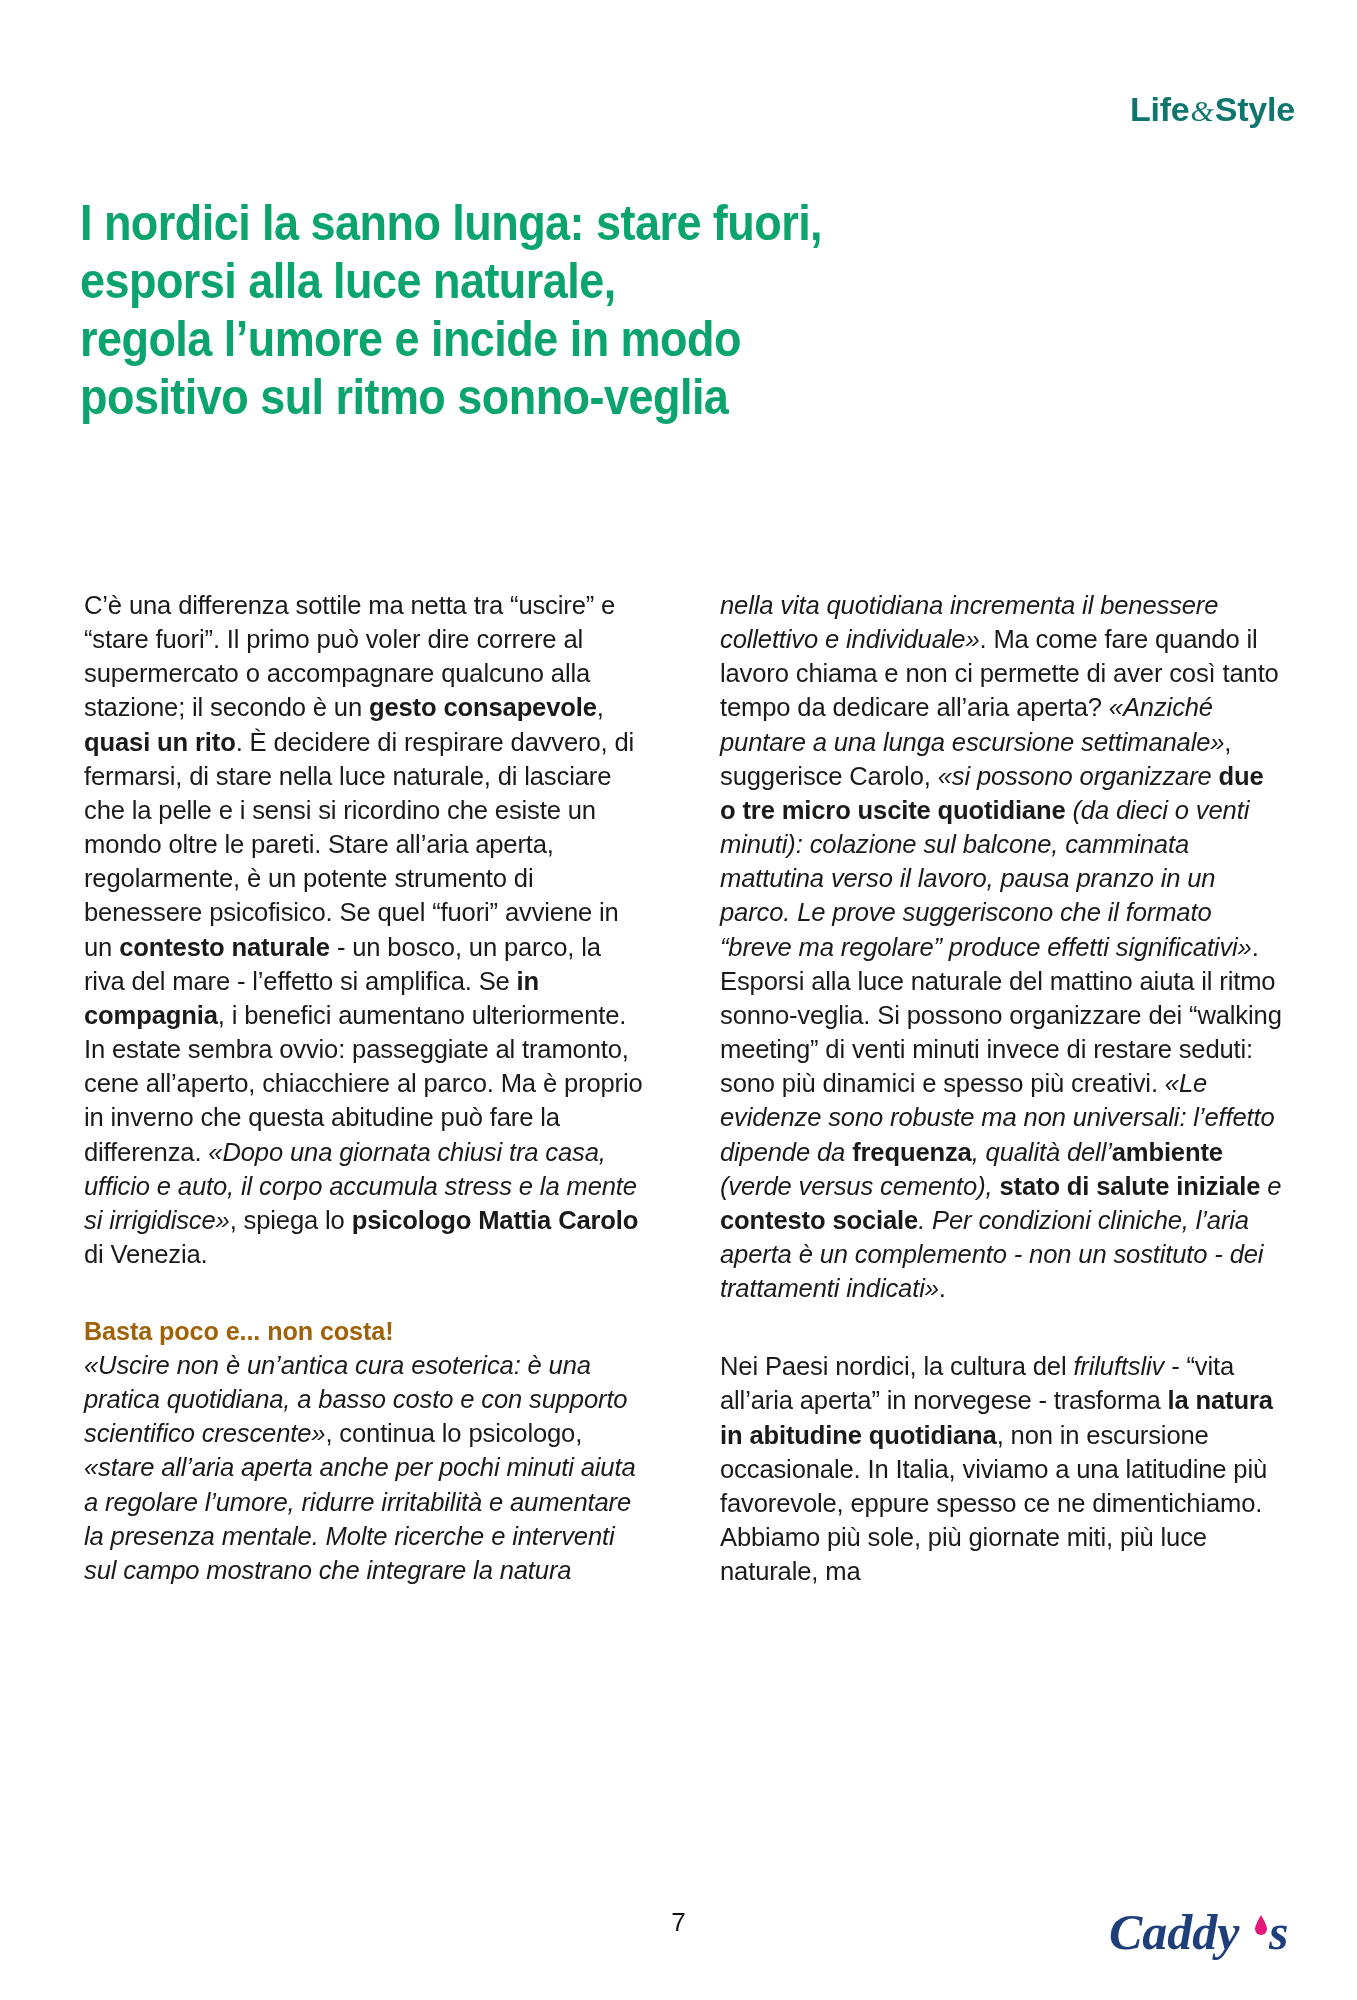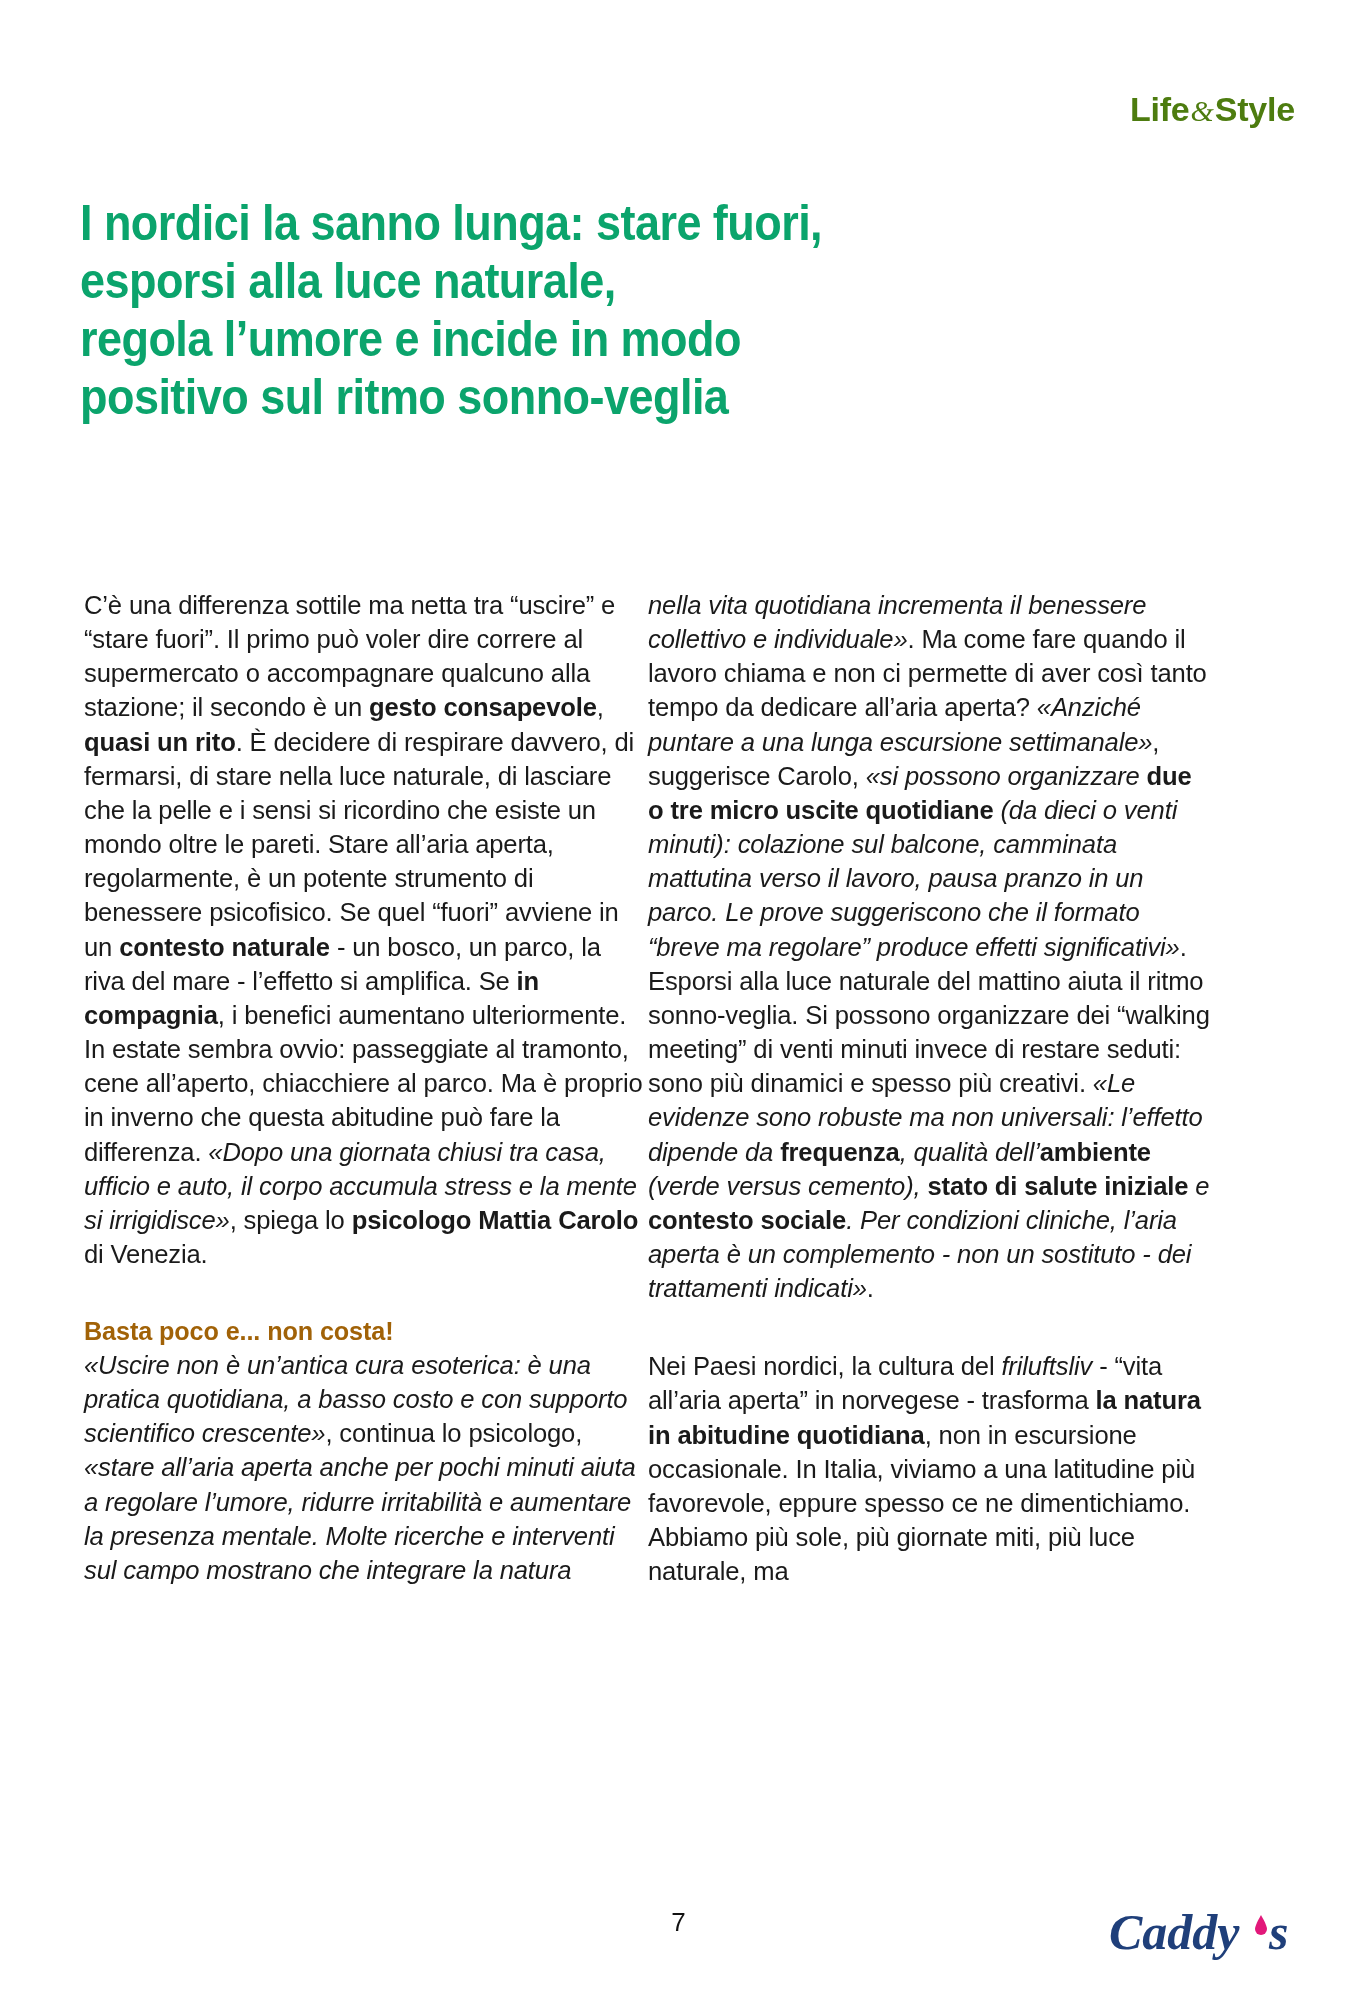--- a/index.html
+++ b/index.html
@@ -22,21 +22,21 @@
   }
 
   
   .kicker {
     position: absolute;
     top: 92px;
     right: 62px;
     font-size: 34px;
     font-weight: 700;
     letter-spacing: -0.2px;
-    color: #4d7c0f;
+    color: #0f766e;
     line-height: 1;
     white-space: nowrap;
   }
   .kicker .amp {
     font-family: "Liberation Serif", serif;
     font-style: italic;
     font-weight: 400;
     font-size: 30px;
     padding: 0 1px;
   }
@@ -57,20 +57,21 @@
   }
   .headline .hl-line { display: block; white-space: nowrap; }
 
   
   .columns {
     position: absolute;
     top: 588px;
     left: 84px;
     width: 1200px;
     display: flex;
+    gap: 72px;
   }
   .col {
     width: 564px;
     font-size: 25.6px;
     line-height: 1.335;
     color: #1a1a1a;
     letter-spacing: -0.15px;
   }
   .col p {
     margin: 0;

